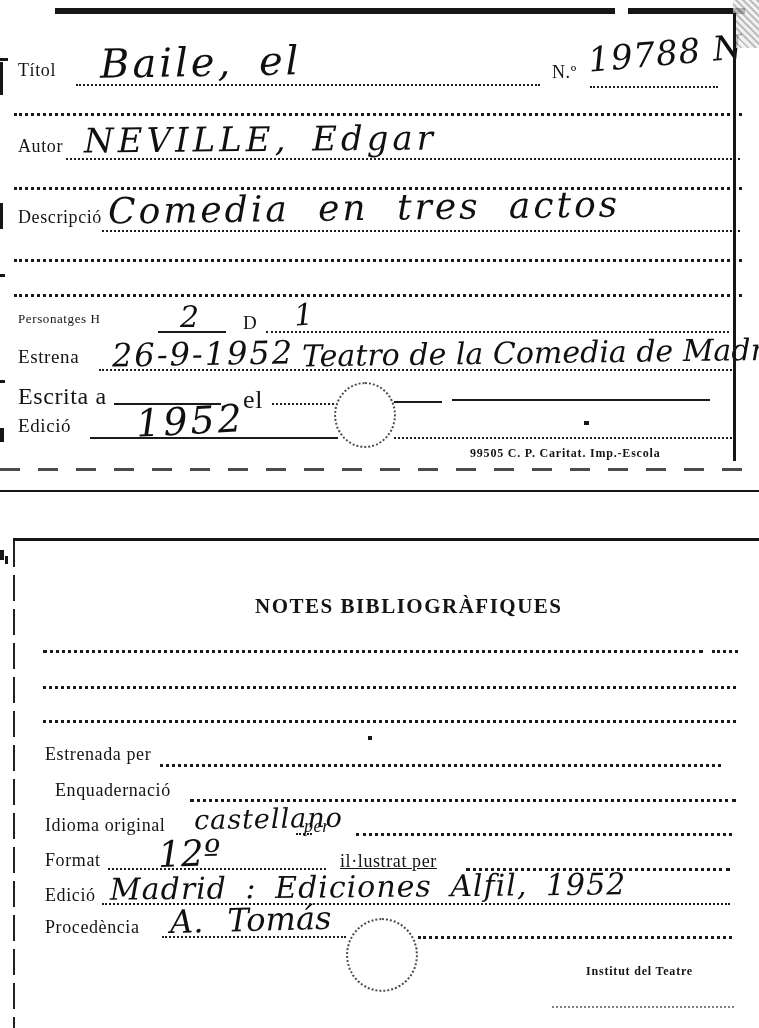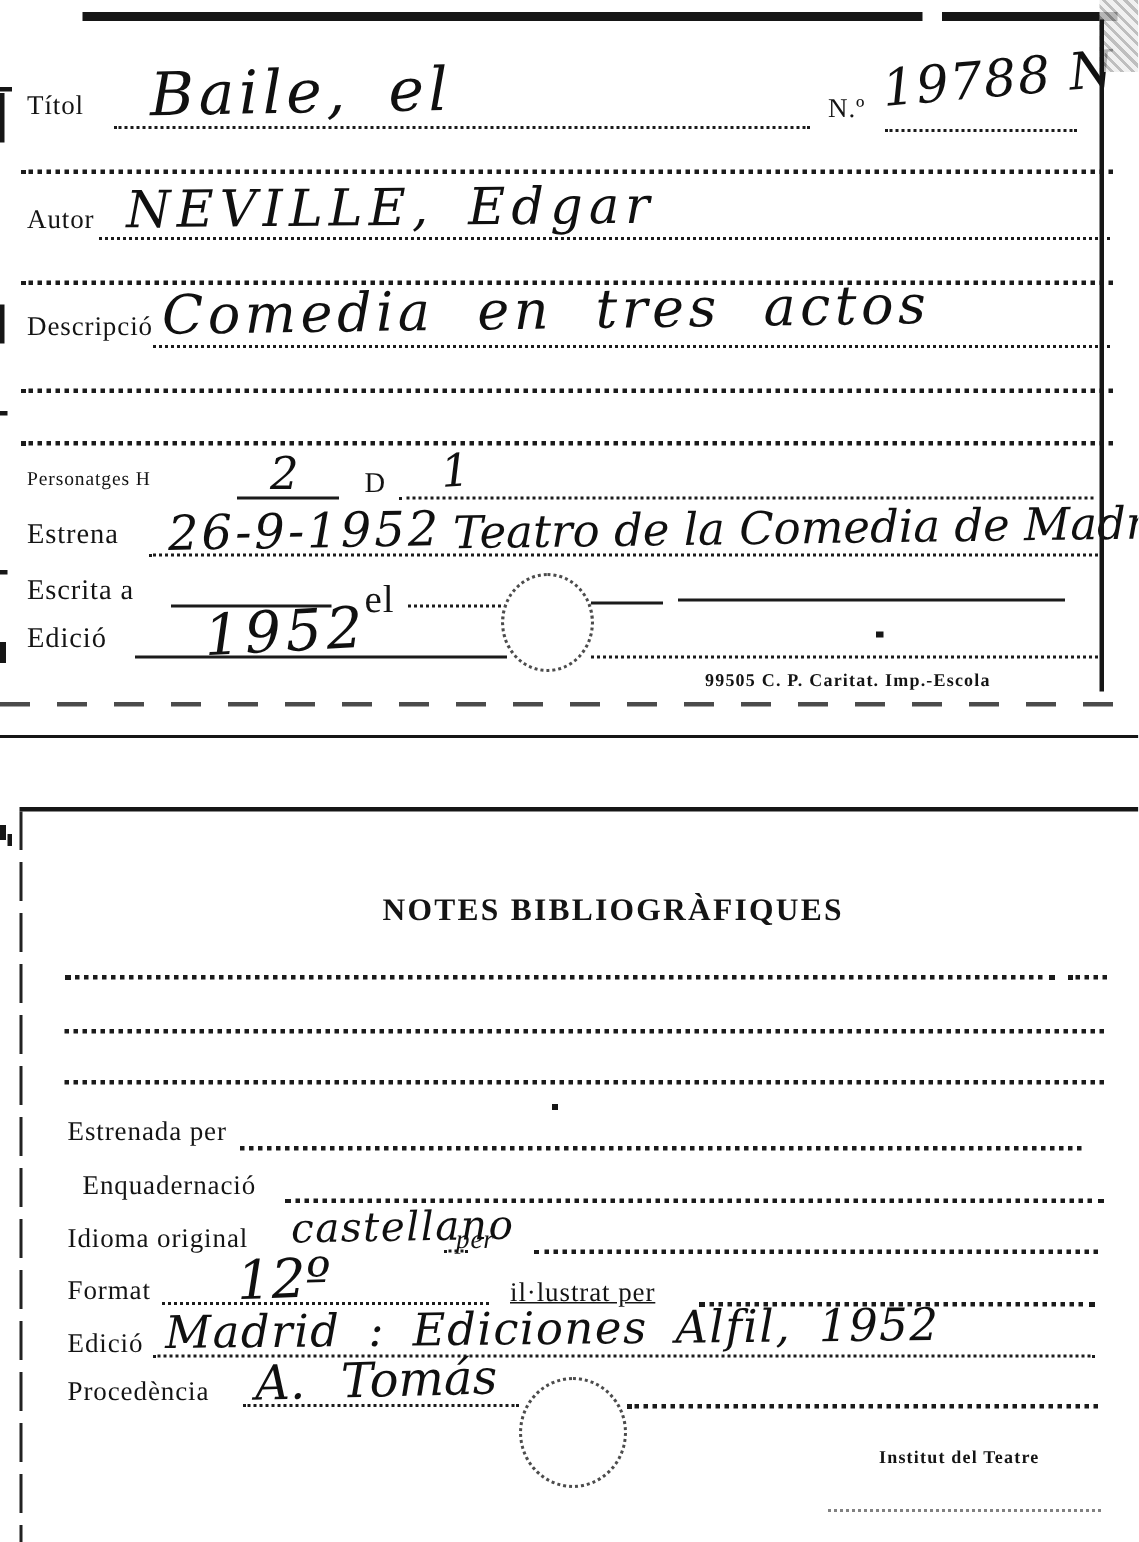--- a/index.html
+++ b/index.html
@@ -70,21 +70,21 @@
     <span class="hw" style="left:180px;top:302px;font-size:30px;">2</span>
     <span class="lbl" style="left:243px;top:312px;font-size:19px;">D</span>
     <div class="dot" style="left:266px;top:331px;width:463px;"></div>
     <span class="hw" style="left:294px;top:300px;font-size:30px;transform:rotate(-4deg);">1</span>
 
     <span class="lbl" style="left:18px;top:346px;font-size:19px;">Estrena</span>
     <div class="dot" style="left:99px;top:369px;width:637px;"></div>
     <span class="hw" style="left:112px;top:338px;font-size:32px;letter-spacing:2px;transform:rotate(-1deg);">26-9-1952</span>
     <span class="hw" style="left:302px;top:338px;font-size:30px;transform:rotate(-.8deg);">Teatro de la Comedia de Madrid</span>
 
-    <span class="lbl" style="left:18px;top:383px;font-size:19px;">Escrita a</span>
+    <span class="lbl" style="left:18px;top:383px;font-size:24px;">Escrita a</span>
     <div class="sol" style="left:114px;top:403px;width:107px;"></div>
     <span class="lbl" style="left:243px;top:385px;font-size:26px;">el</span>
     <div class="sol" style="left:272px;top:403px;width:66px;border-bottom-style:dotted;"></div>
     <div class="sol" style="left:394px;top:401px;width:48px;"></div>
     <div class="sol" style="left:452px;top:399px;width:258px;"></div>
     <div class="artifact" style="left:584px;top:421px;width:5px;height:4px;"></div>
 
     <span class="lbl" style="left:18px;top:415px;font-size:19px;">Edició</span>
     <div class="sol" style="left:90px;top:437px;width:248px;"></div>
     <div class="dot" style="left:394px;top:437px;width:342px;"></div>

